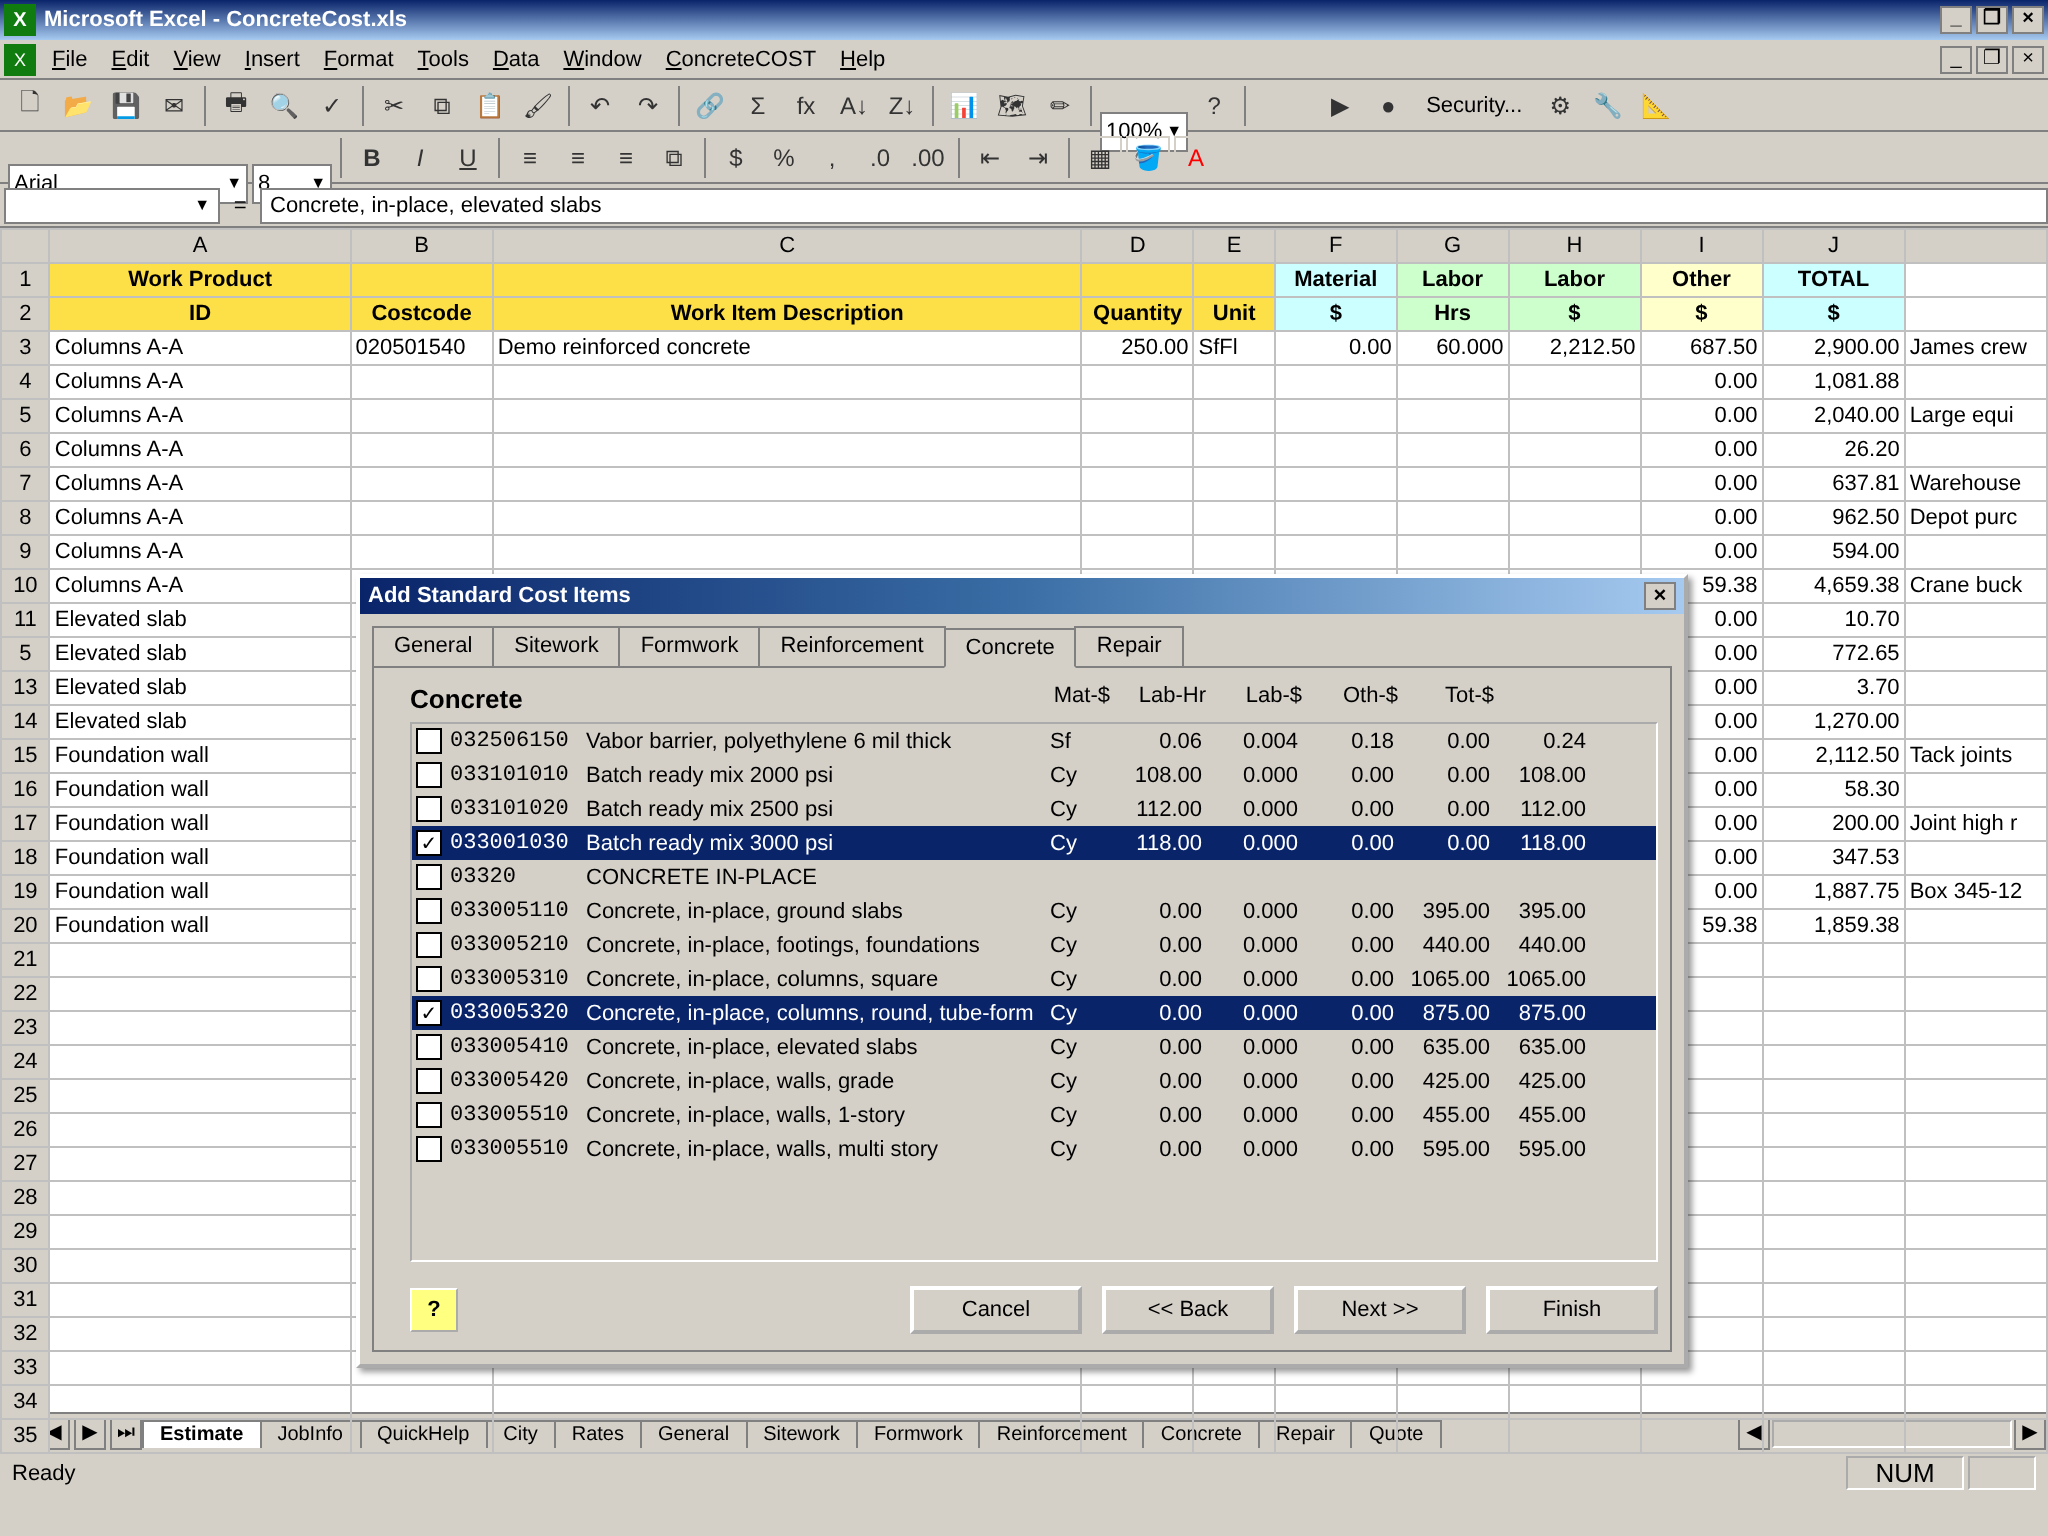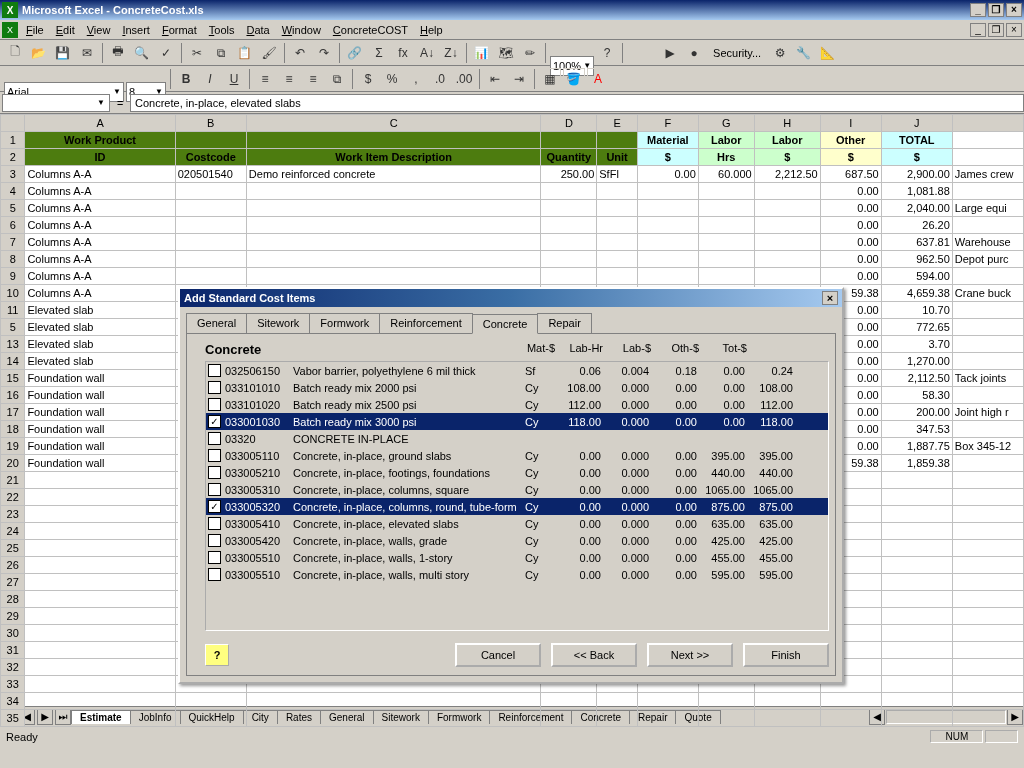--- a/index.html
+++ b/index.html
@@ -30,54 +30,54 @@
 .fx{ width:20px; text-align:center; font-style:italic;}
 .formulacell{ flex:1; height:18px; border:1px solid #808080; background:#fff; padding:0 4px; display:flex; align-items:center;}
 
 
 .sheet{ position:relative; background:#fff; height:592px; }
 .grid{width:100%; border-collapse:collapse; table-layout:fixed;}
 .grid th,.grid td{ border:1px solid #c0c0c0; height:17px; font-size:11px; padding:0 2px; white-space:nowrap; overflow:hidden;}
 .grid th{ background:#d4d0c8; font-weight:normal; text-align:center;}
 th.rowh{ width:24px;}
 .ch-a{width:148px;} .ch-b{width:70px;} .ch-c{width:290px;} .ch-d{width:55px;} .ch-e{width:40px;} .ch-f{width:60px;} .ch-g{width:55px;} .ch-h{width:65px;} .ch-i{width:60px;} .ch-j{width:70px;} .ch-k{width:70px;}
-.hdr-yellow{ background:#4d7c0f; text-align:center; font-weight:bold;}
+.hdr-yellow{ background:#fde047; text-align:center; font-weight:bold;}
 .hdr-teal{ background:#ccffff; text-align:center; font-weight:bold;}
 .hdr-green{ background:#ccffcc; text-align:center; font-weight:bold;}
 .hdr-tan{ background:#ffffcc; text-align:center; font-weight:bold;}
 td.num{ text-align:right;}
 
 
 .sheettabs{ height:20px; background:#d4d0c8; display:flex; align-items:center; border-top:1px solid #808080; font-size:10px;}
 .navbtn{ width:16px; height:16px; border:1px solid #808080; text-align:center; line-height:14px; margin:0 1px;}
 .tab{ padding:1px 8px; background:#d4d0c8; border:1px solid #808080; border-bottom:none; margin-left:-1px;}
 .tab.active{ background:#fff; font-weight:bold;}
 
 
 .statusbar{ height:20px; background:#d4d0c8; display:flex; align-items:center; padding:0 6px; border-top:1px solid #fff;}
 .statusbar .fill{flex:1;}
-.sbox{ border:1px inset #fff; padding:0 14px; margin-left:2px; font-size:10px;}
+.sbox{ border:1px inset #fff; padding:0 14px; margin-left:2px; font-size:13px;}
 
 
 .dialog{ position:absolute; left:178px; top:173px; width:666px; background:#d4d0c8; border:2px outset #fff; box-shadow:2px 2px 3px rgba(0,0,0,.4);}
 .dlg-title{ height:18px; background:linear-gradient(90deg,#0a246a,#3a6ea5,#a6caf0); color:#fff; font-weight:bold; padding:0 4px; display:flex; align-items:center;}
 .dlg-title .x{ margin-left:auto; width:16px; height:14px; background:#d4d0c8; color:#000; border:1px solid #808080; text-align:center; line-height:12px; font-size:11px;}
 .dlg-body{ padding:6px;}
 .tabs{ display:flex; border-bottom:1px solid #808080;}
 .dtab{ padding:3px 10px; border:1px solid #808080; border-bottom:none; background:#d4d0c8; margin-right:-1px; font-size:11px;}
 .dtab.active{ background:#d4d0c8; position:relative; top:1px; border-bottom:1px solid #d4d0c8;}
 .dlgpanel{ border:1px solid #808080; border-top:none; padding:8px 6px 8px 18px; background:#d4d0c8;}
 .cols{ display:flex; font-weight:bold; font-family:Verdana,sans-serif; font-size:11px; color:#000; margin-bottom:4px;}
 .cols .ttl{ width:302px; font-size:13px;}
 .cols .c{ width:48px; text-align:right; font-weight:normal;}
 .listwrap{ border:1px inset #fff; background:#d4d0c8; height:270px; overflow-y:auto;}
 .row{ display:flex; align-items:center; height:17px; font-size:11px; padding-left:2px;}
 .row.sel{ background:#0a246a; color:#fff;}
 .row .cb{ width:13px; height:13px; border:1px solid #000; background:#fff; margin-right:4px; display:flex; align-items:center; justify-content:center; font-size:10px; color:#000;}
-.row .code{ width:68px;}
+.row .code{ width:68px;font-family:Liberation Mono, monospace;}
 .row .desc{ width:232px; overflow:hidden;}
 .row .u{ width:28px;}
 .row .n{ width:48px; text-align:right;}
 .dlg-btns{ display:flex; gap:10px; justify-content:flex-end; margin-top:12px; align-items:center;}
 .dlg-btns .help{ margin-right:auto; width:24px; height:22px; border:1px outset #fff; background:#ffff80; font-weight:bold; text-align:center; line-height:20px;}
 .dbtn{ width:86px; height:24px; border:2px outset #fff; background:#d4d0c8; font-size:11px;}
 </style>
 </head>
 <body>
 

